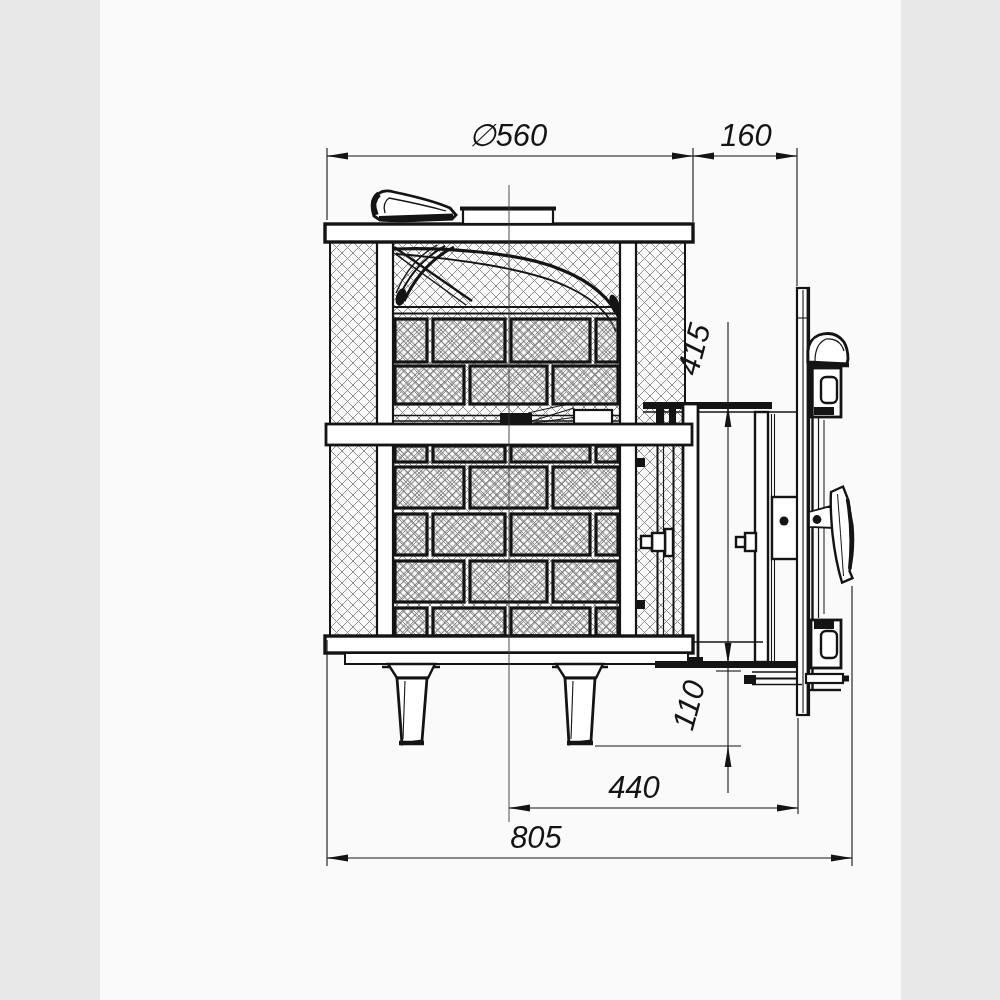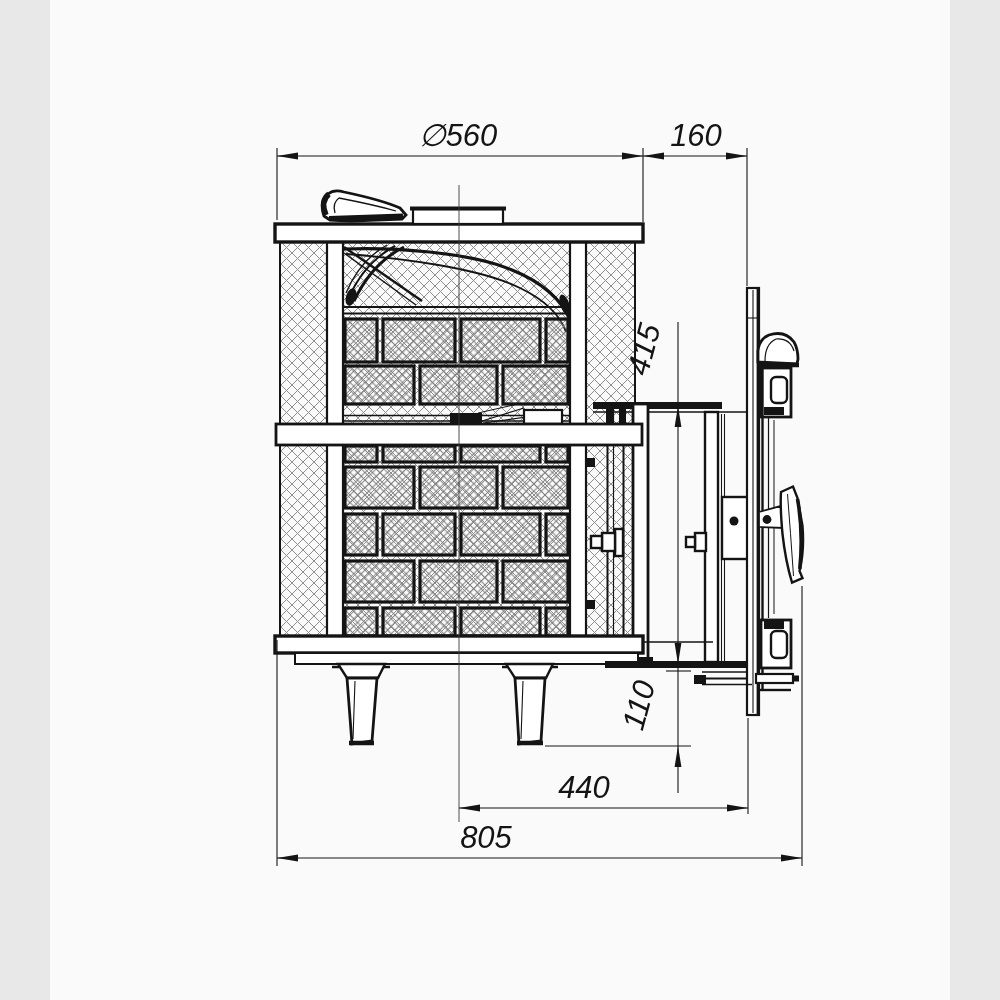--- a/index.html
+++ b/index.html
@@ -1,17 +1,17 @@
 <!DOCTYPE html>
 <html><head>
 <meta charset="utf-8">
 <style>
   html,body{margin:0;padding:0;background:#e8e8e8;}
   .canvas{
-    width:900px;height:1000px;position:relative;margin:0 auto;
+    width:801px;height:1000px;position:relative;margin:0 auto;
     background:#fafafa;overflow:hidden;
     font-family:"Liberation Sans", sans-serif;
   }
   svg{position:absolute;left:0;top:0;}
   .dimtxt{
     font-family:"Liberation Sans", sans-serif;
     font-style:italic;
     font-size:31px;
     fill:#141414;
     text-anchor:middle;

